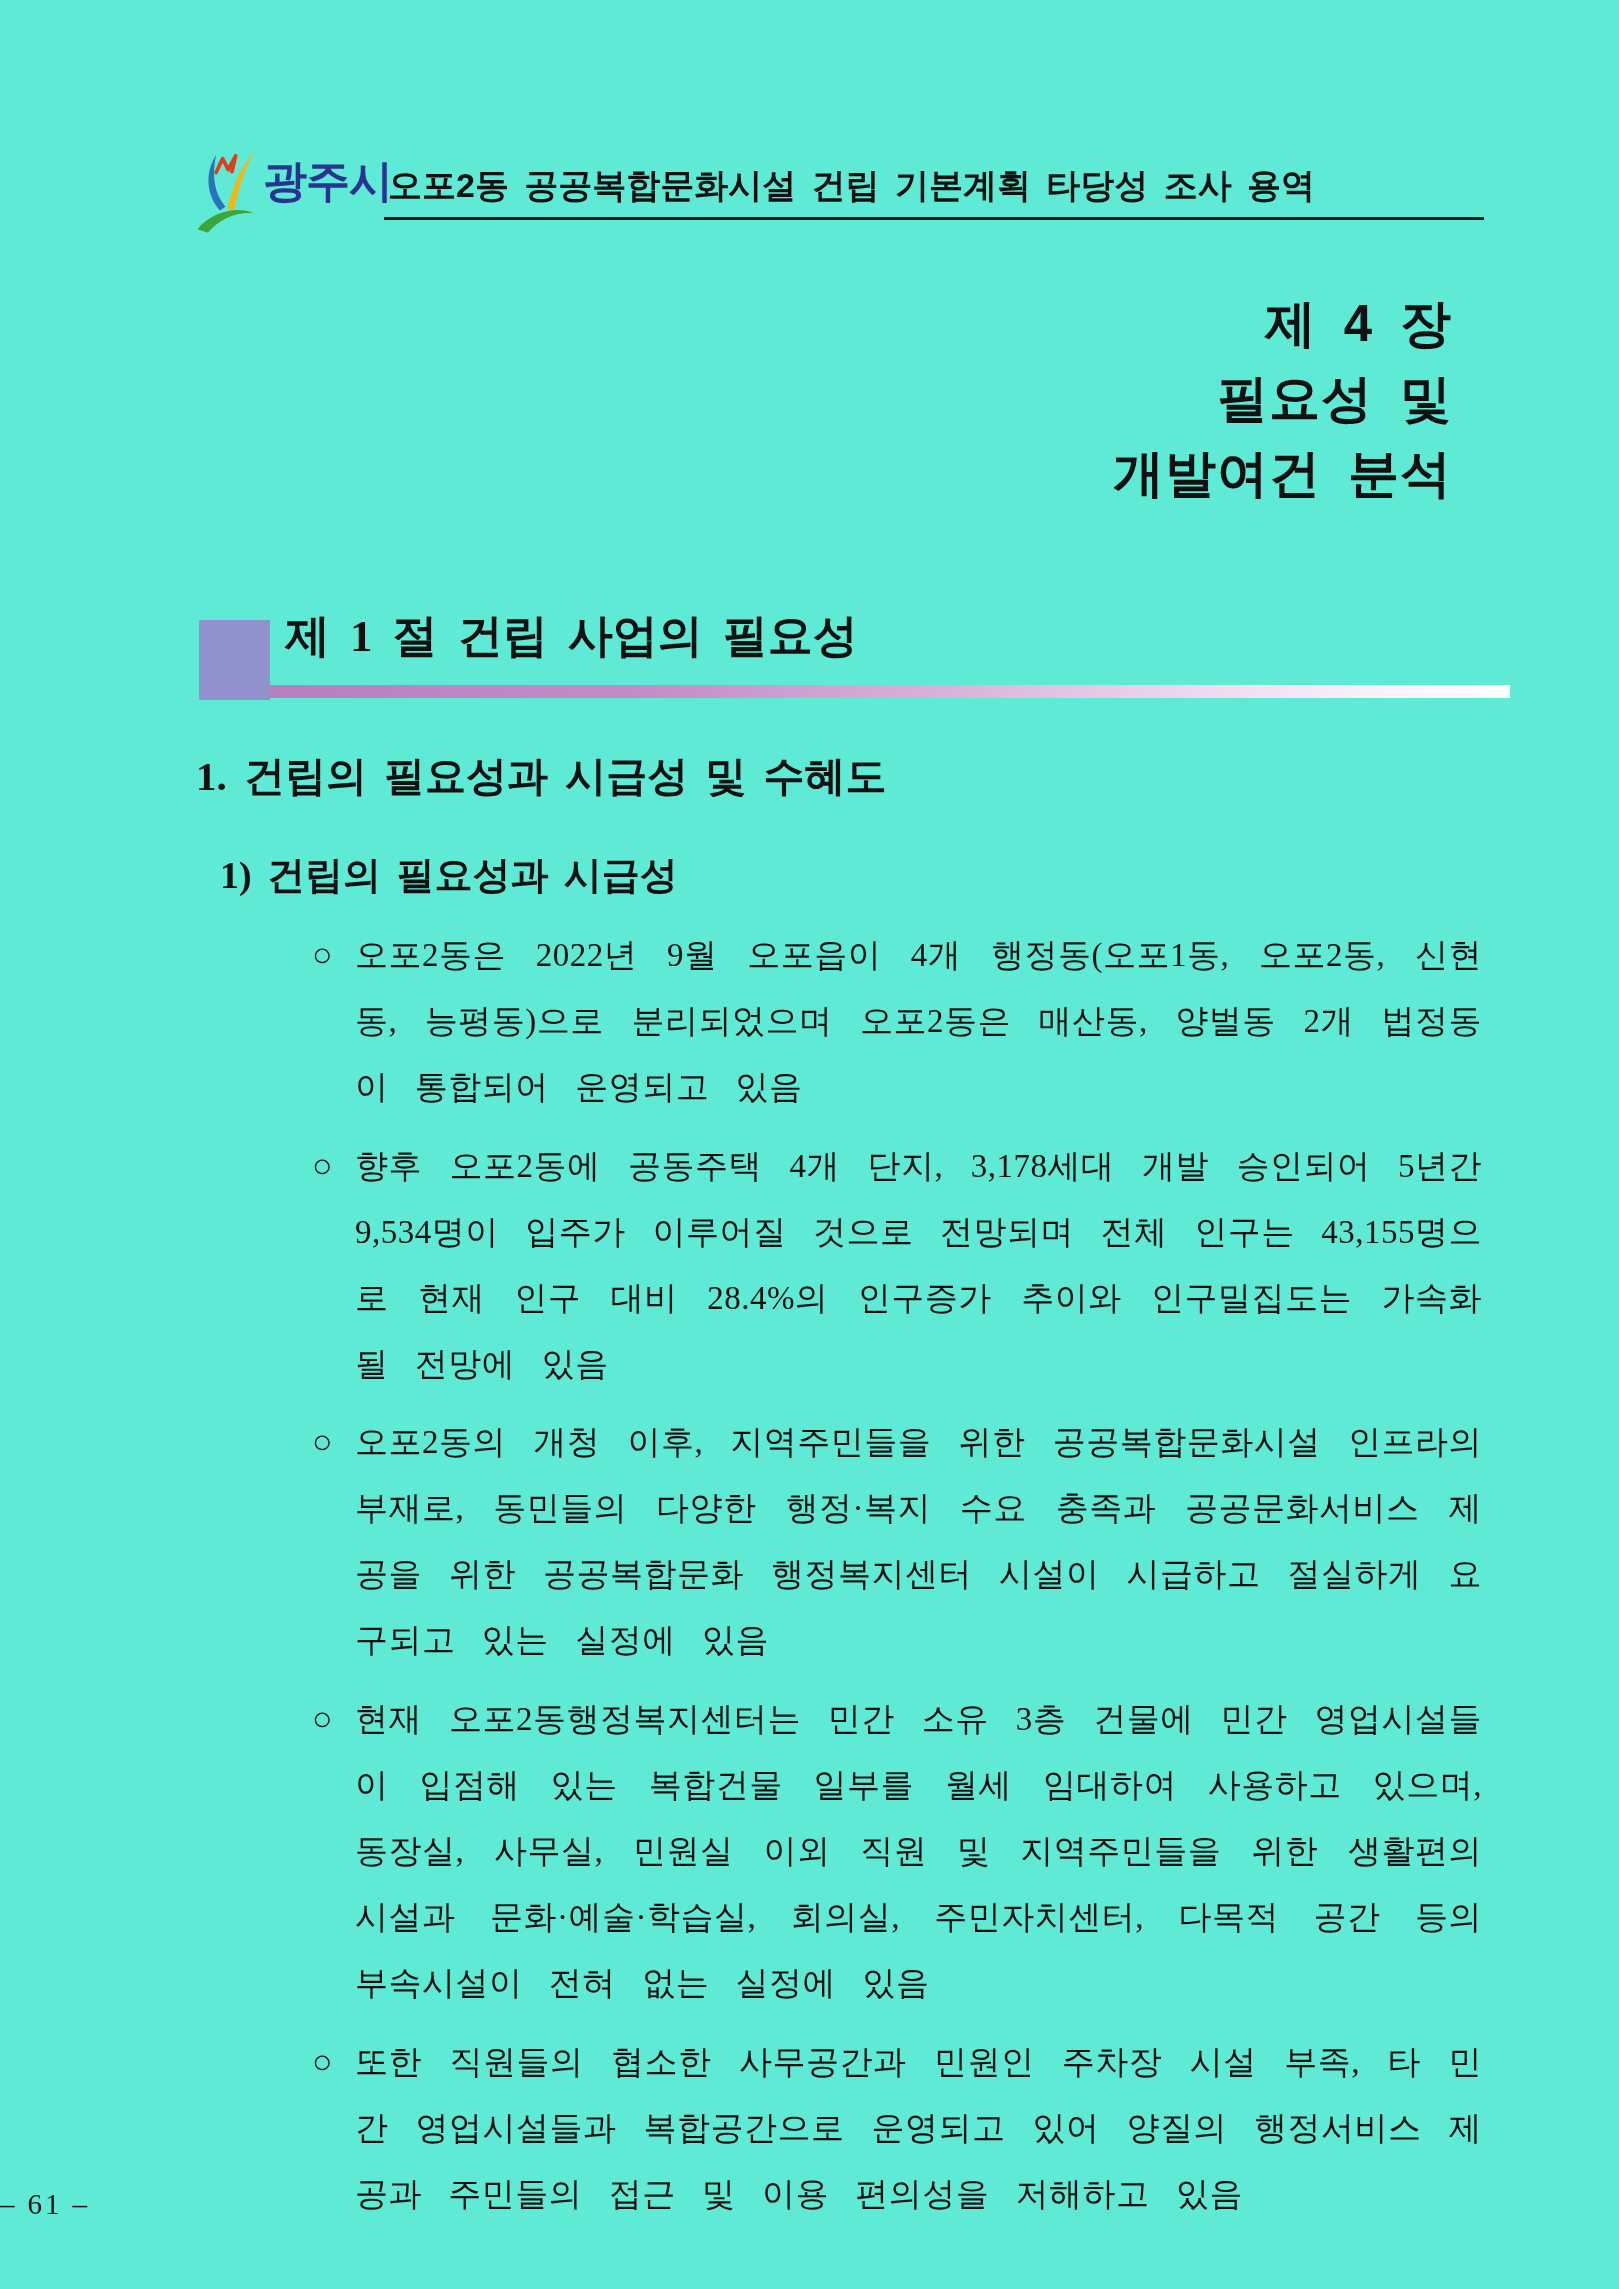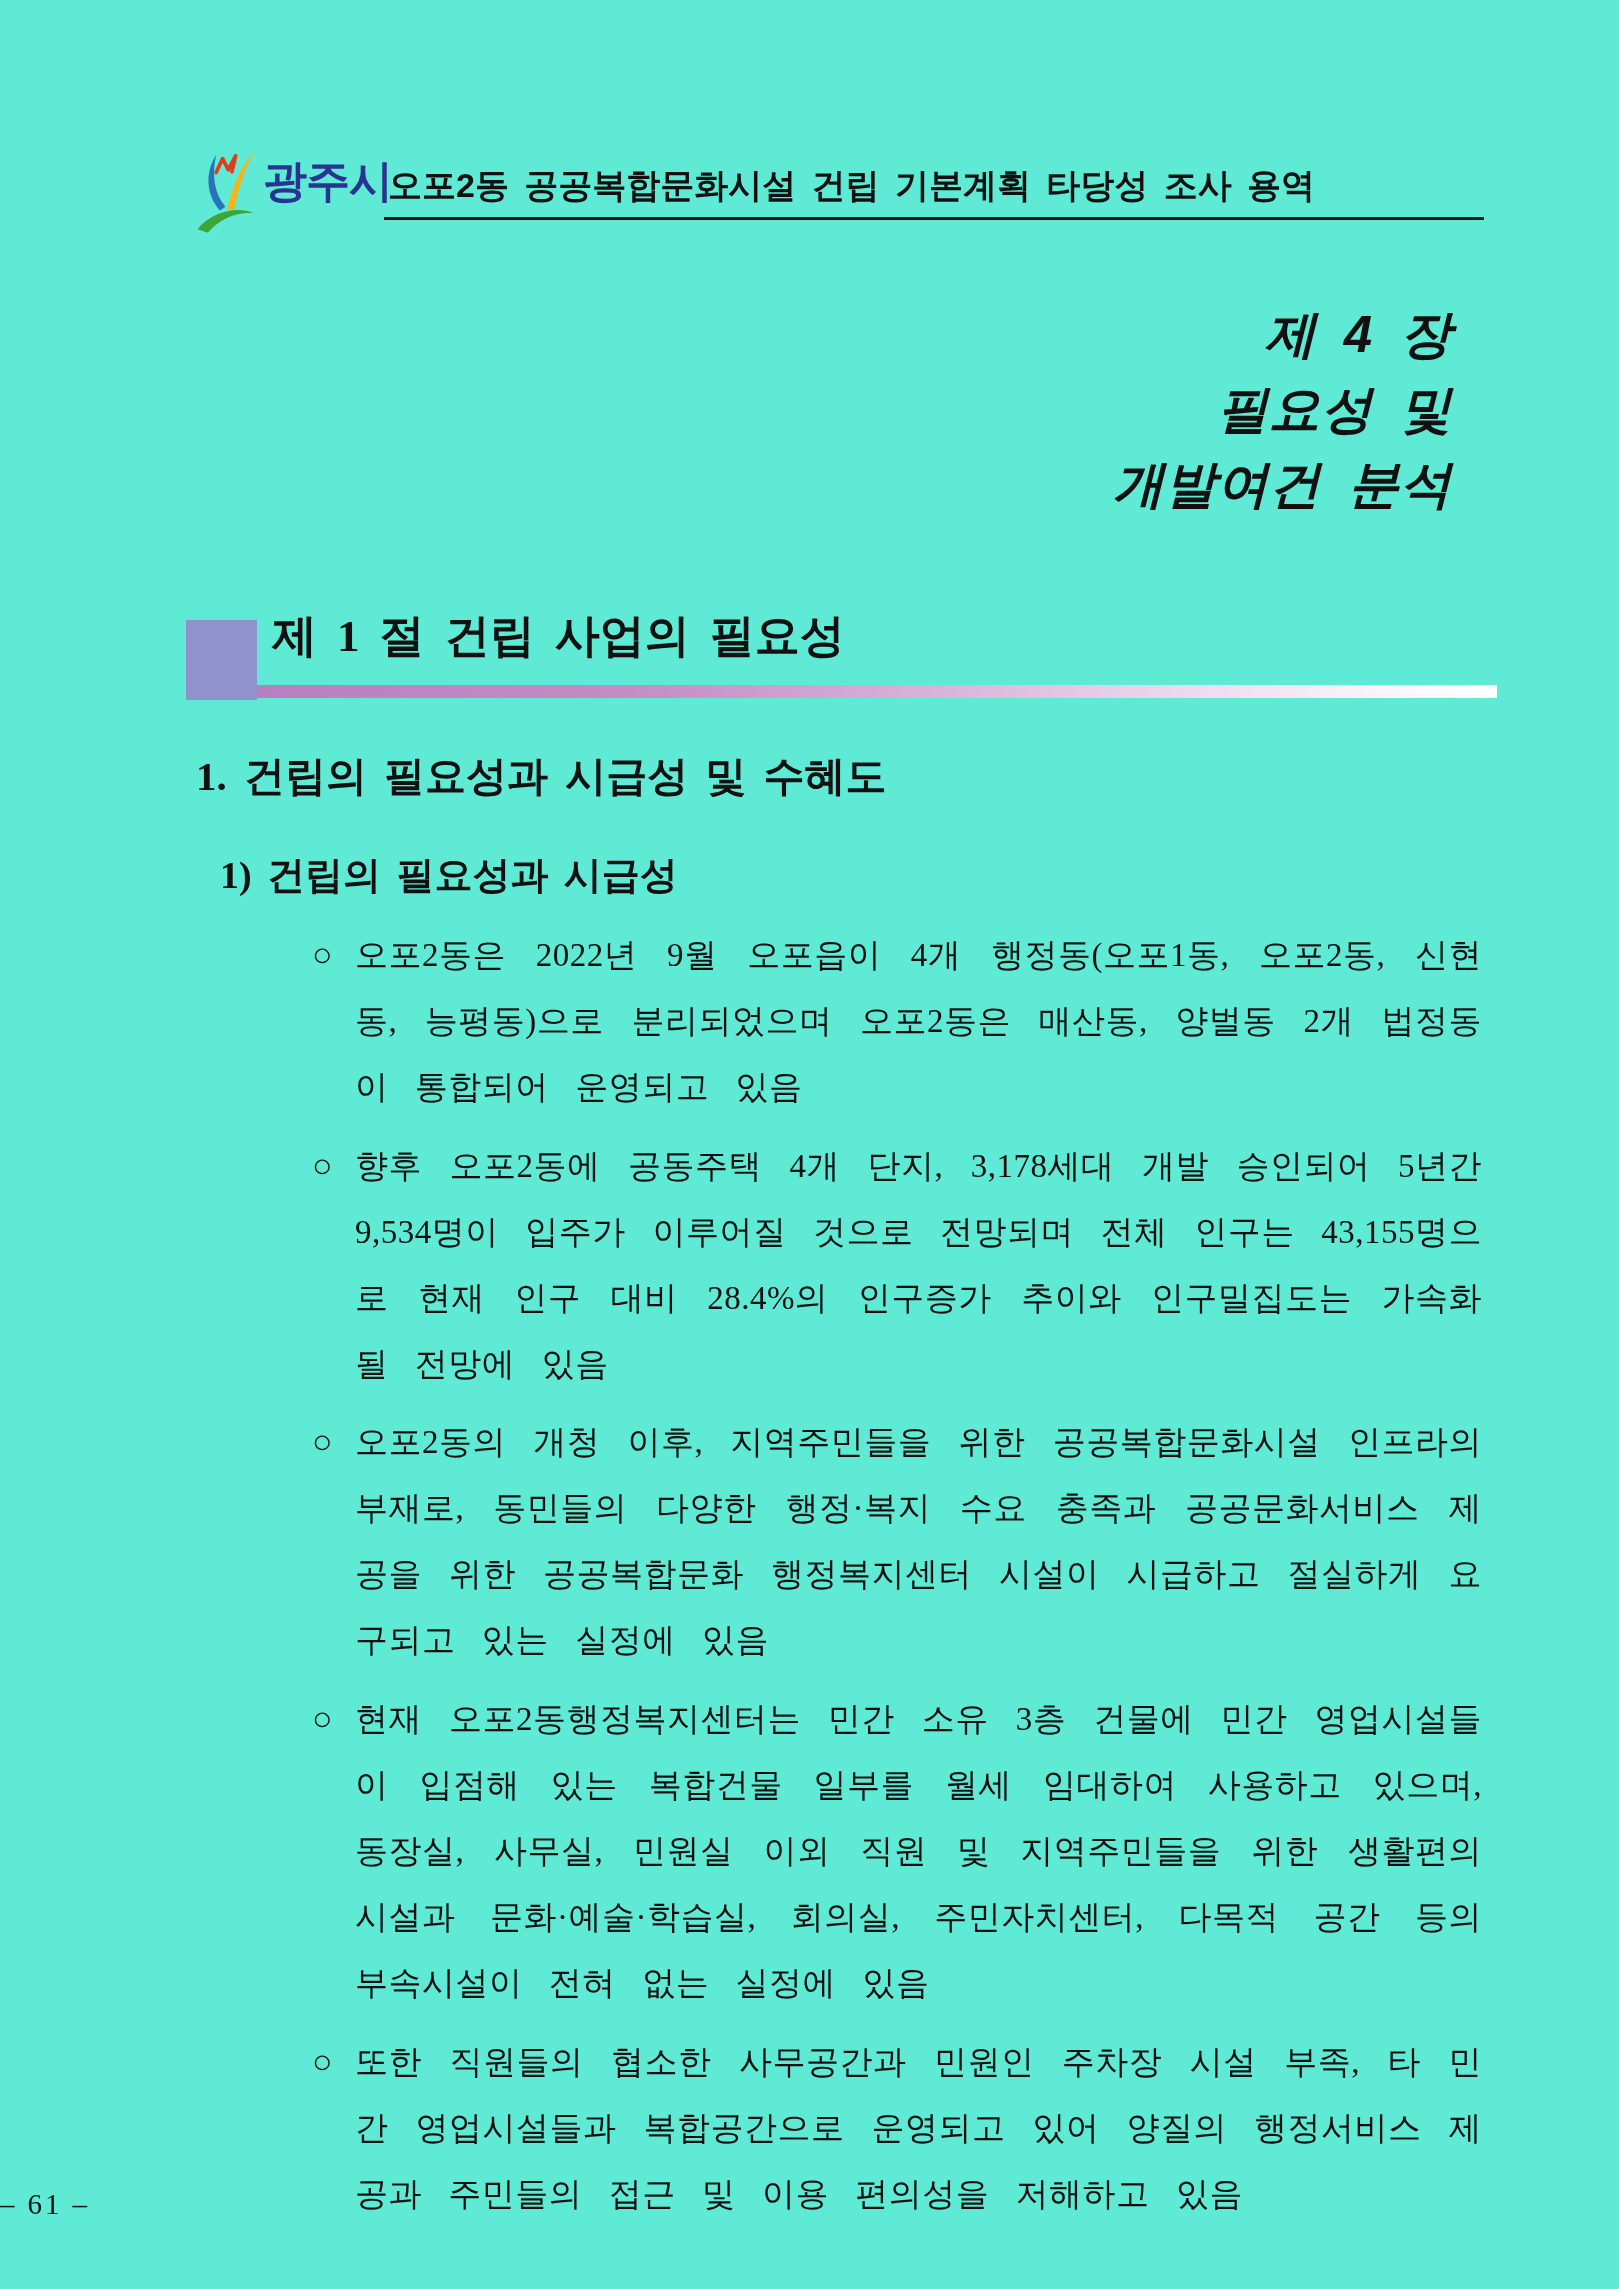--- a/index.html
+++ b/index.html
@@ -21,28 +21,28 @@
   }
   .doc-title{
     position:absolute;left:388px;top:163px;width:1137px;
     font-family:"Liberation Sans", sans-serif;
     font-size:34px;font-weight:700;line-height:45px;
     word-spacing:5.9px;white-space:nowrap;
   }
   .header-rule{position:absolute;left:384px;top:217px;width:1100px;height:2.9px;background:#1a1a1a;}
   
   .chapter-title{
-    position:absolute;top:297px;right:167px;
+    position:absolute;top:286px;right:167px;
     text-align:right;
     font-family:"Liberation Sans", sans-serif;
     font-weight:900;font-size:51px;line-height:75px;
-    letter-spacing:1px;word-spacing:11.8px;font-style:italic;
+    letter-spacing:1px;word-spacing:11.8px;
   }
   
-  .section-heading{position:absolute;left:186px;top:620px;width:1310px;height:80px;}
+  .section-heading{position:absolute;left:199px;top:620px;width:1310px;height:80px;}
   .accent-square{position:absolute;left:0;top:0;width:71px;height:80px;}
   .section-bar{
     position:absolute;left:71px;top:65px;width:1240px;height:12.7px;
     background:linear-gradient(to right,#b87fc0 0%,#c38cc6 30%,#d9b3da 55%,#eed9ee 75%,#faf3fa 90%,#ffffff 100%);
   }
   .section-title{
     position:absolute;left:86px;top:-25.5px;
     font-size:45px;font-weight:700;line-height:82px;
     word-spacing:8.8px;white-space:nowrap;
   }

